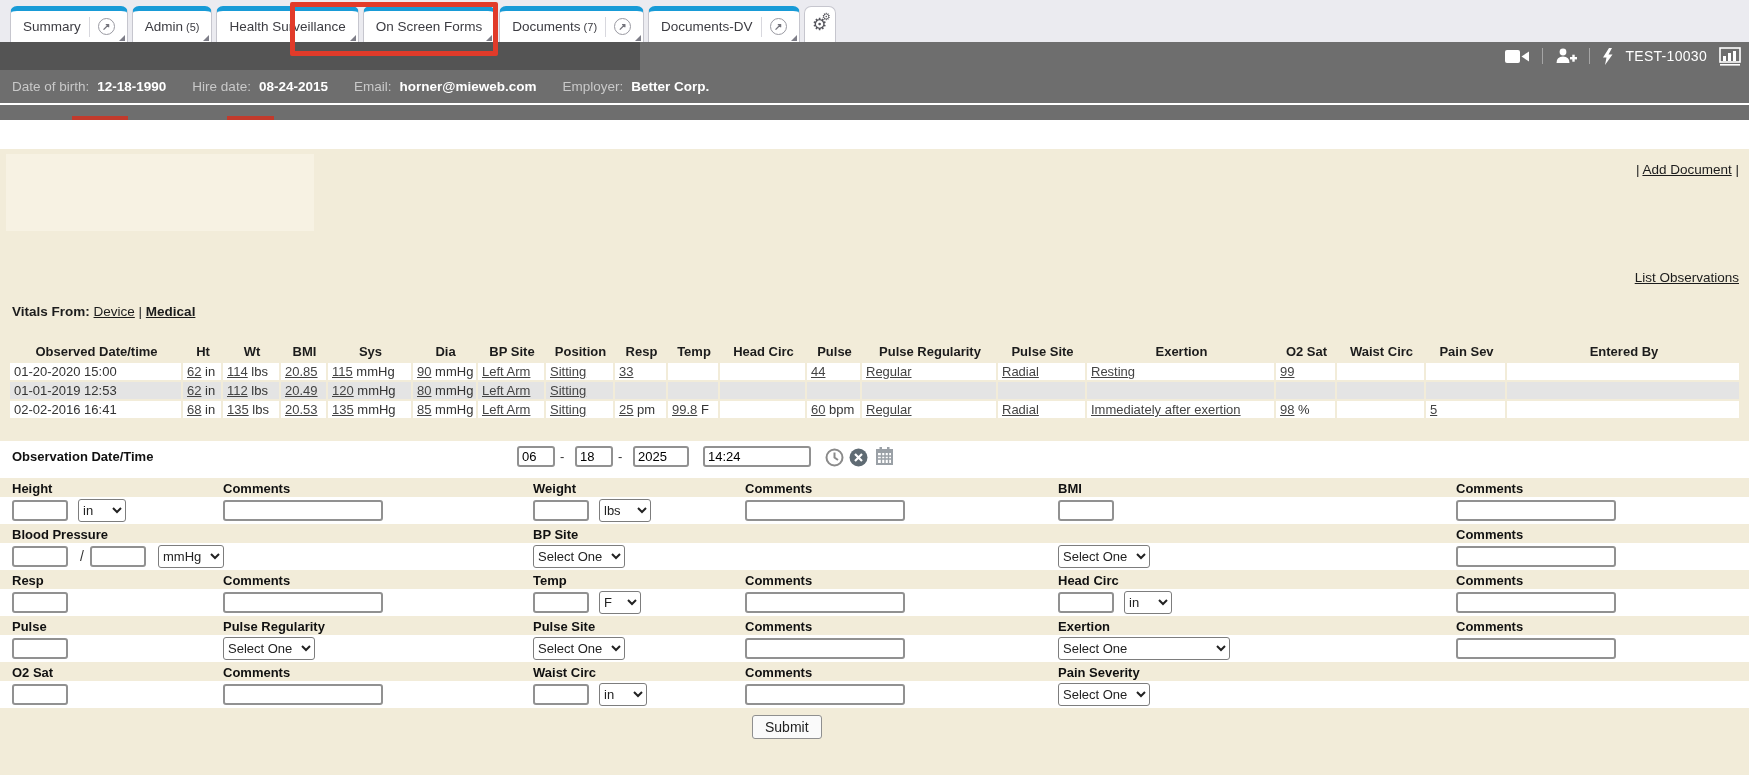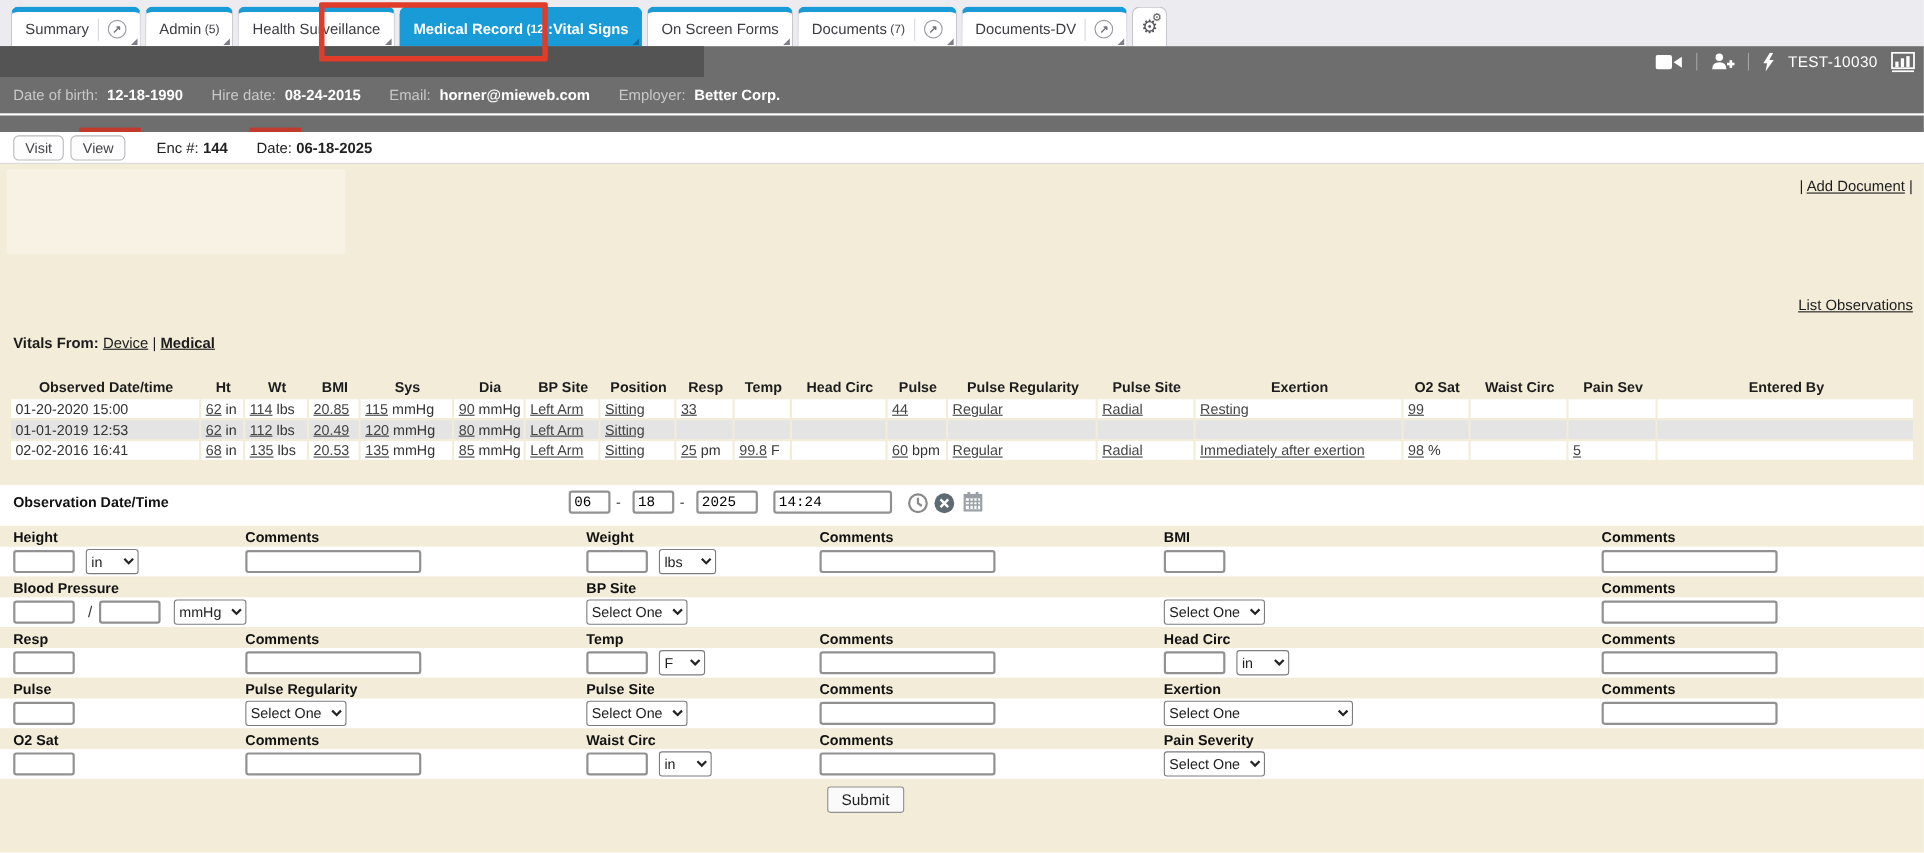--- a/index.html
+++ b/index.html
@@ -61,21 +61,21 @@
   table.vitals { position:absolute; left:10px; top:193px; width:1731px; border-collapse:separate; border-spacing:0 2px; table-layout:fixed; }
   table.vitals th { text-align:center; font-size:13px; font-weight:bold; padding:0 4px 2px 4px; white-space:nowrap; overflow:hidden; }
   table.vitals td { background:#fff; font-size:13px; color:#333; padding:1px 4px; height:17px; white-space:nowrap; overflow:hidden; border-right:2px solid #f2ecd9; }
   table.vitals tr.alt td { background:#e4e4e4; }
   .tlink { text-decoration:underline; color:#444; cursor:pointer; }
 
   
   .band { position:absolute; left:0; width:1749px; height:27px; background:#fff; }
   .band.datebh { height:37px; }
   .flabel { position:absolute; font-weight:bold; font-size:13px; color:#111; white-space:nowrap; }
-  .ti { position:absolute; height:21px; border:2px solid #919191; border-radius:3px; background:#fff; font-family:Liberation Mono, monospace; font-size:13px; padding:0 3px; }
+  .ti { position:absolute; height:21px; border:2px solid #919191; border-radius:3px; background:#fff; font-family:Liberation Sans, sans-serif; font-size:13px; padding:0 3px; }
   .sel { position:absolute; height:23px; border:1px solid #7d7d7d; border-radius:3px; background:#fff; font-family:"Liberation Sans",sans-serif; font-size:13px; color:#222; }
   .slash { position:absolute; font-size:14px; color:#333; }
   .dsh { position:absolute; font-size:13px; color:#333; }
   .dicon { position:absolute; width:19px; height:19px; cursor:pointer; }
   .submitbtn { position:absolute; left:752px; top:566px; border:1px solid #8f8f8f; border-radius:3px; background:#fafafa; padding:3px 12px; font-family:"Liberation Sans",sans-serif; font-size:14px; color:#222; cursor:pointer; }
 </style>
 </head>
 <body>
 
 <div class="stage">
@@ -85,25 +85,20 @@
       <span>Summary</span>
       <span class="tabdiv"></span>
       <span class="popout">↗</span>
     </div>
     <div class="tab">
       <span>Admin</span>
       <span class="badge">(5)</span>
     </div>
     <div class="tab">
       <span>Health Surveillance</span>
-    </div>
-    <div class="tab active">
-      <span>Medical Record</span>
-      <span class="badge">(12)</span>
-      <span>:Vital Signs</span>
     </div>
     <div class="tab">
       <span>On Screen Forms</span>
     </div>
     <div class="tab">
       <span>Documents</span>
       <span class="badge">(7)</span>
       <span class="tabdiv"></span>
       <span class="popout">↗</span>
     </div>
@@ -159,28 +154,20 @@
         <b>08-24-2015</b>
       <span class="dimlbl demogap">Email:</span>
         <b>horner@mieweb.com</b>
       <span class="dimlbl demogap">Employer:</span>
         <b>Better Corp.</b>
     </div>
   </div>
 
   <div class="stripbar"></div>
 
-  <div class="visitrow">
-    <span class="btn">Visit</span>
-    <span class="btn">View</span>
-    <span class="enc">Enc #:</span>
-      <span class="encv">144</span>
-    <span class="dt">Date:</span>
-      <span class="dtv">06-18-2025</span>
-  </div>
 
   <div class="content">
     <div class="faint-panel"></div>
 
     <div class="adddoc">
       <span>|</span>
       <span class="rlink">Add Document</span>
       <span>|</span>
     </div>
     <div class="listobs"><span class="rlink">List Observations</span></div>

